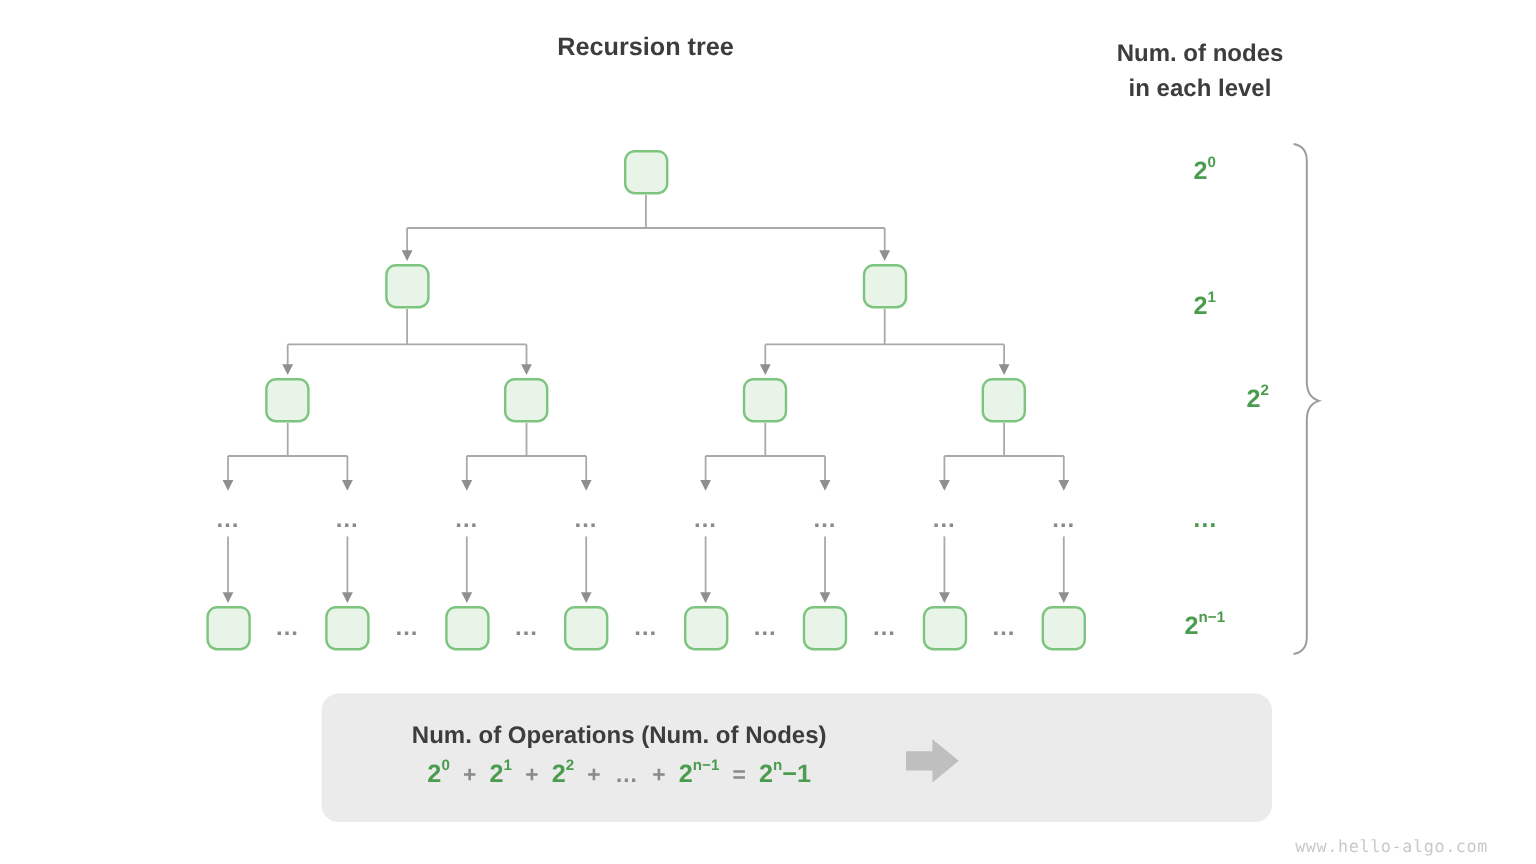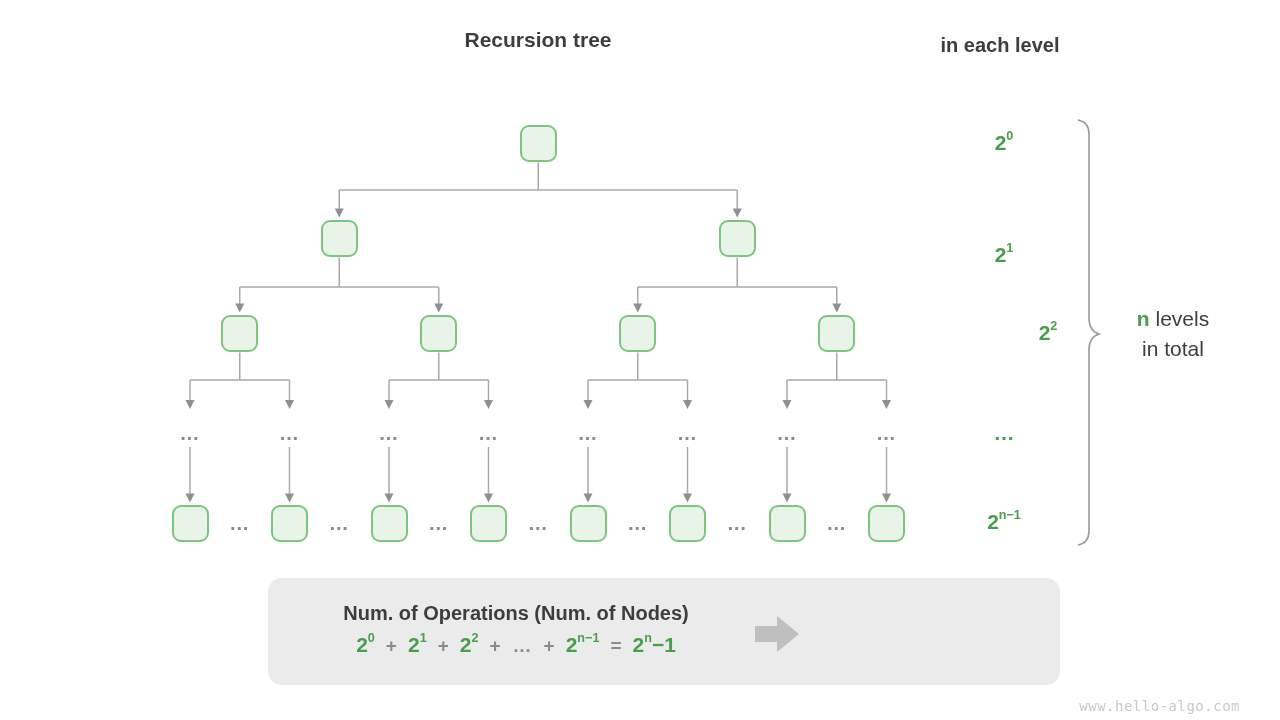--- a/index.html
+++ b/index.html
@@ -128,20 +128,21 @@
       <line x1="886.5" y1="447" x2="886.5" y2="494" stroke="#a9a9a9" stroke-width="1.5"></line>
       <polygon points="882,493.5 891,493.5 886.5,502.5" fill="#8f8f8f"></polygon>
       <path d="M 1078 120 Q 1089 122 1089 134 L 1089 318 Q 1089 331 1099 334 Q 1089 337 1089 350 L 1089 531 Q 1089 543 1078 545" fill="none" stroke="#9a9a9a" stroke-width="1.6"></path>
     </svg>
 
   <div class="abs center" style="left:288px;top:28px;width:500px;">
     <div class="tree-title">Recursion tree</div>
   </div>
 
   <div class="abs center right-title" style="left:895px;top:31px;width:210px;">
+    <div>Num. of nodes</div>
     <div>in each level</div>
   </div>
 
   <div id="tree-layer">
       <div class="node" style="left: 519.75px; top: 124.5px;"></div>
       <div class="node" style="left: 320.75px; top: 219.5px;"></div>
       <div class="node" style="left: 718.75px; top: 219.5px;"></div>
       <div class="node" style="left: 221.25px; top: 314.5px;"></div>
       <div class="node" style="left: 420.25px; top: 314.5px;"></div>
       <div class="node" style="left: 619.25px; top: 314.5px;"></div>
@@ -172,24 +173,20 @@
     </div>
 
   <div id="level-labels">
       <div class="level-label" style="left: 1004px; top: 143px;">2<sup>0</sup></div>
       <div class="level-label" style="left: 1004px; top: 255px;">2<sup>1</sup></div>
       <div class="level-label" style="left: 1048px; top: 333px;">2<sup>2</sup></div>
       <div class="level-label" style="left: 1004px; top: 433px;">…</div>
       <div class="level-label" style="left: 1004px; top: 522px;">2<sup>n−1</sup></div>
     </div>
 
-  <div class="abs center brace-label" style="left:1108px;top:304px;width:130px;">
-    <div><span class="emph">n</span><span> levels</span></div>
-    <div>in total</div>
-  </div>
 
   <div class="summary-box">
     <div class="abs center" style="left:28px;top:23px;width:440px;">
       <div class="box-title">Num. of Operations (Num. of Nodes)</div>
       <div class="formula" id="operations-formula"><span class="tok green">2<sup>0</sup></span><span class="tok gray">+</span><span class="tok green">2<sup>1</sup></span><span class="tok gray">+</span><span class="tok green">2<sup>2</sup></span><span class="tok gray">+</span><span class="tok gray">…</span><span class="tok gray">+</span><span class="tok green">2<sup>n−1</sup></span><span class="tok gray">=</span><span class="tok green">2<sup>n</sup>−1</span></div>
     </div>
 
     <svg width="60" height="44" style="left:485px;top:36px;">
       <polygon id="block-arrow-shape" points="2,12 24,12 24,2 46,20 24,38 24,28 2,28" fill="#bfbfbf"></polygon>
     </svg>

